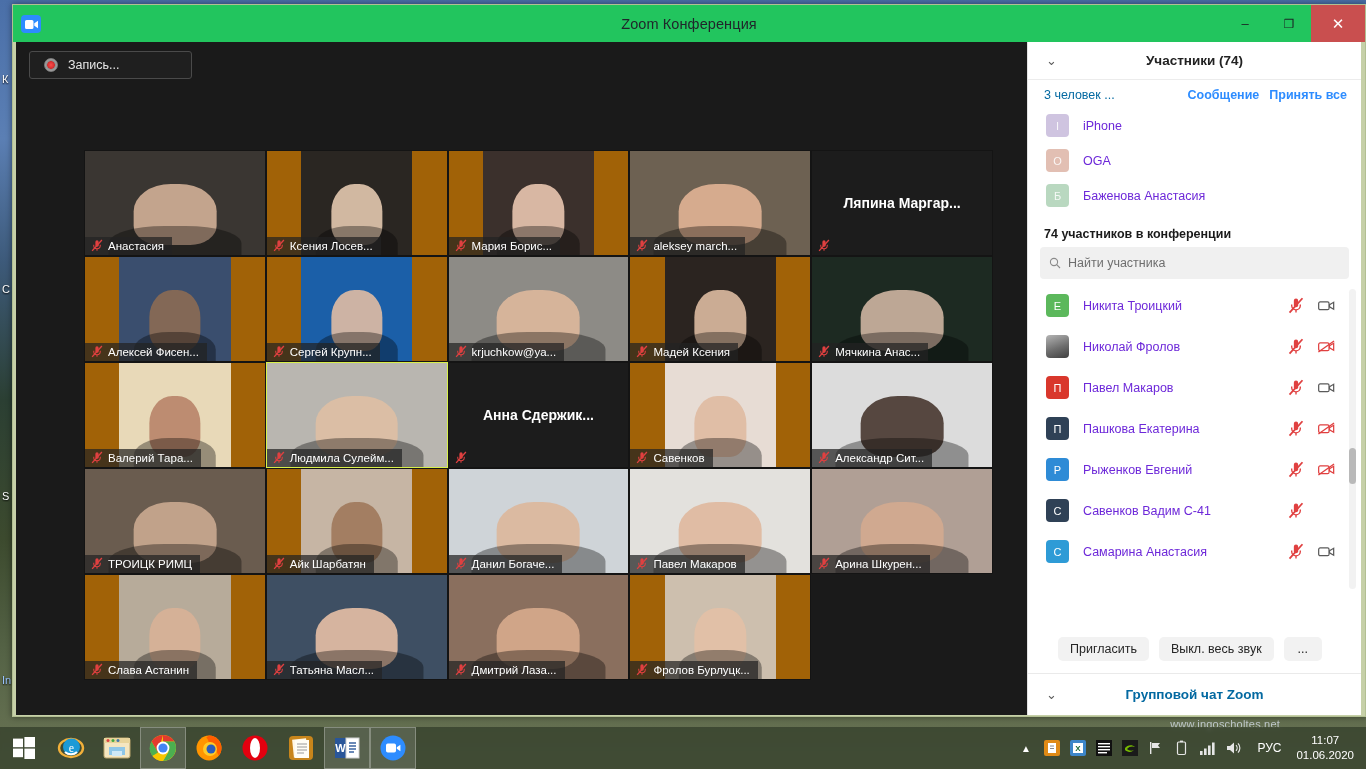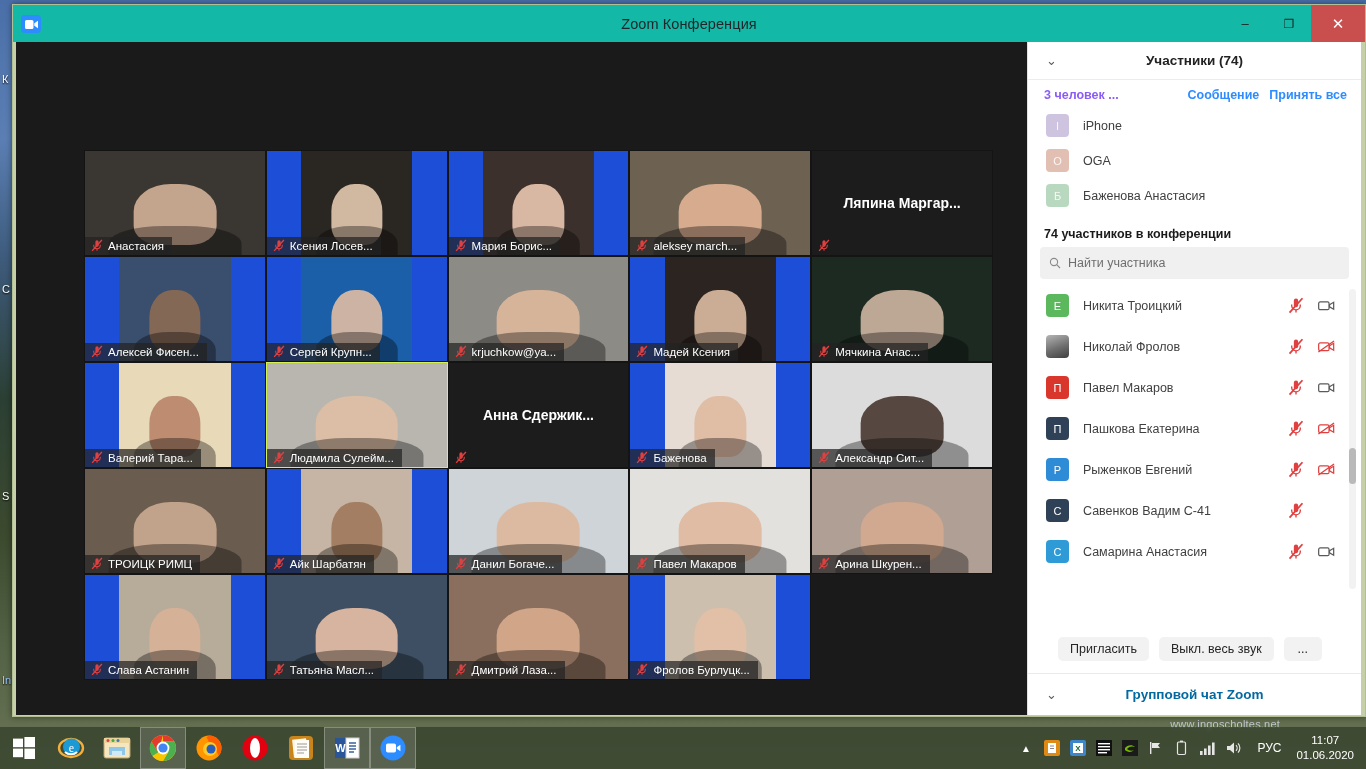--- a/index.html
+++ b/index.html
@@ -21,21 +21,21 @@
     font-size: 12px; opacity: .8; }
 
   
   .zoom-window {
     position: absolute; left: 12px; top: 4px; width: 1354px; height: 713px;
     background: #c6d0a8; border: 1px solid #b2bf92;
     box-shadow: 0 0 6px rgba(0,0,0,.45);
   }
   .titlebar {
     height: 37px; position: relative; display: flex; align-items: center;
-    background: #14b8a6;
+    background: #22c55e;
   }
   .app-badge {
     position: absolute; left: 8px; top: 10px; width: 20px; height: 18px;
     background: #2d8cff; border-radius: 4px; display: flex;
     align-items: center; justify-content: center;
   }
   .app-badge svg { width: 13px; height: 9px; }
   .title-text {
     width: 100%; text-align: center; font-size: 14.5px; color: #20262b;
     letter-spacing: .1px;
@@ -64,21 +64,21 @@
     border: 1px solid #7d7d7d;
   }
   .rec-label { color: #e6e6e6; font-size: 12.5px; }
 
   .grid {
     position: absolute; left: 68px; top: 108px;
     width: 909px; height: 530px;
     display: grid; grid-template-columns: repeat(5, 181.8px);
     grid-template-rows: repeat(5, 106px);
   }
-  .tile { position: relative; overflow: hidden; background: #1d4ed8; border: 1px solid #141414; }
+  .tile { position: relative; overflow: hidden; background: #a16207; border: 1px solid #141414; }
   .tile.active { outline: 3px solid #d8f04a; outline-offset: -3px; z-index: 3; }
   .tile .cam { position: absolute; inset: 0; }
   .tile .nobg { position: absolute; inset: 0; background: #1c1c1c; }
   .tile .name-chip {
     position: absolute; left: 0; bottom: 0; max-width: 100%;
     display: flex; align-items: center; gap: 5px;
     padding: 2px 8px 3px 6px; background: rgba(34,34,34,.72);
     color: #fff; font-size: 11.5px; white-space: nowrap;
   }
   .tile .name-chip.nobgchip { background: transparent; }
@@ -96,31 +96,31 @@
   .panel-header {
     height: 38px; display: flex; align-items: center; position: relative;
     border-bottom: 1px solid #ececec; flex: 0 0 auto;
   }
   .chev { position: absolute; left: 18px; color: #5b5b5b; font-size: 13px; }
   .panel-title { width: 100%; text-align: center; font-size: 13.5px; font-weight: bold; color: #222; }
 
   .waiting-head {
     display: flex; align-items: center; padding: 8px 14px 6px 16px; gap: 10px;
   }
-  .waiting-label { font-size: 12.5px; font-weight: bold; color: #8b5cf6; flex: 1; }
+  .waiting-label { font-size: 12.5px; font-weight: normal; color: #0369a1; flex: 1; }
   .link-btn { font-size: 12.5px; color: #2d8cff; font-weight: bold; white-space: nowrap; }
 
   .waiting-list { padding: 0 0 6px 0; }
   .prow { display: flex; align-items: center; gap: 14px; padding: 6px 14px 6px 18px; }
   .avatar {
     width: 23px; height: 23px; border-radius: 4px; flex: 0 0 auto;
     display: flex; align-items: center; justify-content: center;
     color: #fff; font-size: 11px;
   }
-  .pname { font-size: 12.5px; color: #404040; flex: 1; white-space: nowrap; overflow: hidden; }
+  .pname { font-size: 12.5px; color: #6d28d9; flex: 1; white-space: nowrap; overflow: hidden; }
 
   .section-title { padding: 8px 14px 6px 16px; font-size: 12.5px; font-weight: bold; color: #1a1a1a; }
 
   .search-wrap { padding: 0 12px 6px 12px; }
   .search-box {
     height: 26px; background: #f0f0f0; border-radius: 4px; display: flex;
     align-items: center; gap: 7px; padding: 16px 9px;
   }
   .search-box svg { width: 12px; height: 12px; flex: 0 0 auto; }
   .search-box input {
@@ -197,20 +197,24 @@
       <div class="win-btn min">–</div>
       <div class="win-btn" style="font-size:12px;">❐</div>
       <div class="win-btn close">✕</div>
     </div>
   </div>
 
   <div class="zoom-body">
 
     <div class="stage">
 
+      <div class="record-pill">
+        <div class="rec-dot"></div>
+        <div class="rec-label">Запись...</div>
+      </div>
 
       <div class="grid">
           <div class="tile">
             <div class="cam" style="left:0;width:100%;background:#3a3632;">
         <div style="position:absolute;left:50%;top:32%;transform:translateX(-50%);width:46%;height:58%;border-radius:45% 45% 32% 32%;background:#cfae95;opacity:.92;"></div>
         <div style="position:absolute;left:50%;top:72%;transform:translateX(-50%);width:74%;height:40%;border-radius:42% 42% 0 0;background:rgba(0,0,0,.35);"></div>
       </div>
             <div class="name-chip">
               <svg class="mic-off" viewBox="0 0 14 15" style="width:12px;height:13px">
   <path d="M7 1.4a1.9 1.9 0 0 1 1.9 1.9v3.9A1.9 1.9 0 0 1 7 9.1a1.9 1.9 0 0 1-1.9-1.9V3.3A1.9 1.9 0 0 1 7 1.4z" fill="#e04040"></path>
@@ -400,21 +404,21 @@
         <div style="position:absolute;left:50%;top:32%;transform:translateX(-50%);width:46%;height:58%;border-radius:45% 45% 32% 32%;background:#e0bba2;opacity:.92;"></div>
         <div style="position:absolute;left:50%;top:72%;transform:translateX(-50%);width:74%;height:40%;border-radius:42% 42% 0 0;background:rgba(0,0,0,.35);"></div>
       </div>
             <div class="name-chip">
               <svg class="mic-off" viewBox="0 0 14 15" style="width:12px;height:13px">
   <path d="M7 1.4a1.9 1.9 0 0 1 1.9 1.9v3.9A1.9 1.9 0 0 1 7 9.1a1.9 1.9 0 0 1-1.9-1.9V3.3A1.9 1.9 0 0 1 7 1.4z" fill="#e04040"></path>
   <path d="M3.2 6.6v.9a3.8 3.8 0 0 0 7.6 0v-.9" stroke="#e04040" stroke-width="1.2" fill="none"></path>
   <line x1="7" y1="11.3" x2="7" y2="13.6" stroke="#e04040" stroke-width="1.2"></line>
   <line x1="1.3" y1="13.8" x2="12.7" y2="1.1" stroke="#e04040" stroke-width="1.6"></line>
 </svg>
-              <span>Баженова</span>
+              <span>Савенков</span>
             </div>
           </div>
           <div class="tile">
             <div class="cam" style="left:0;width:100%;background:#dcdcdc;">
         <div style="position:absolute;left:50%;top:32%;transform:translateX(-50%);width:46%;height:58%;border-radius:45% 45% 32% 32%;background:#4a3a32;opacity:.92;"></div>
         <div style="position:absolute;left:50%;top:72%;transform:translateX(-50%);width:74%;height:40%;border-radius:42% 42% 0 0;background:rgba(0,0,0,.35);"></div>
       </div>
             <div class="name-chip">
               <svg class="mic-off" viewBox="0 0 14 15" style="width:12px;height:13px">
   <path d="M7 1.4a1.9 1.9 0 0 1 1.9 1.9v3.9A1.9 1.9 0 0 1 7 9.1a1.9 1.9 0 0 1-1.9-1.9V3.3A1.9 1.9 0 0 1 7 1.4z" fill="#e04040"></path>

